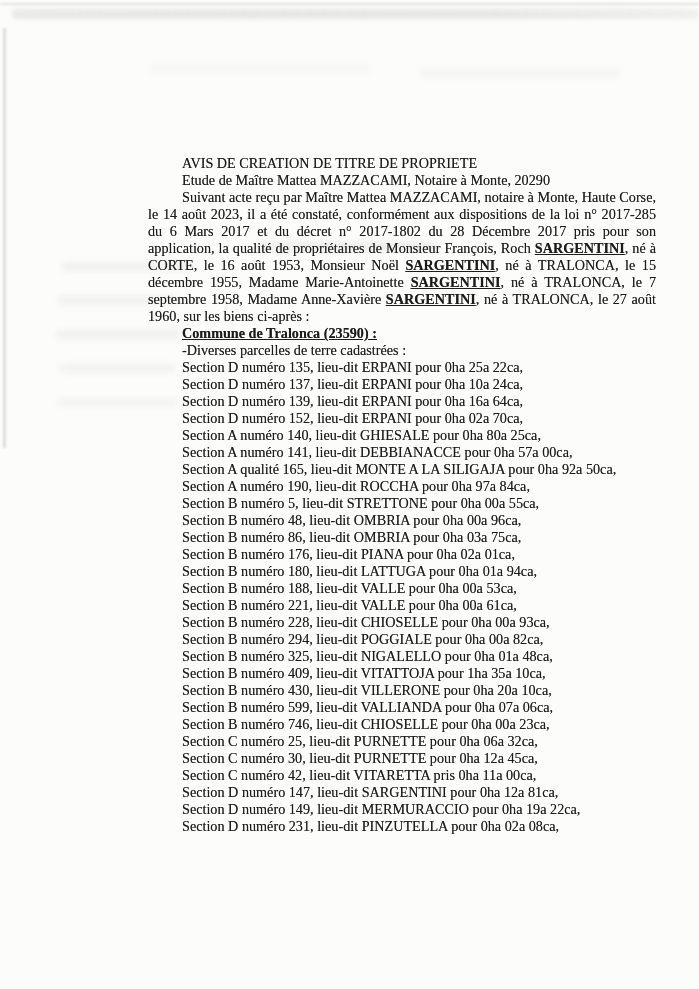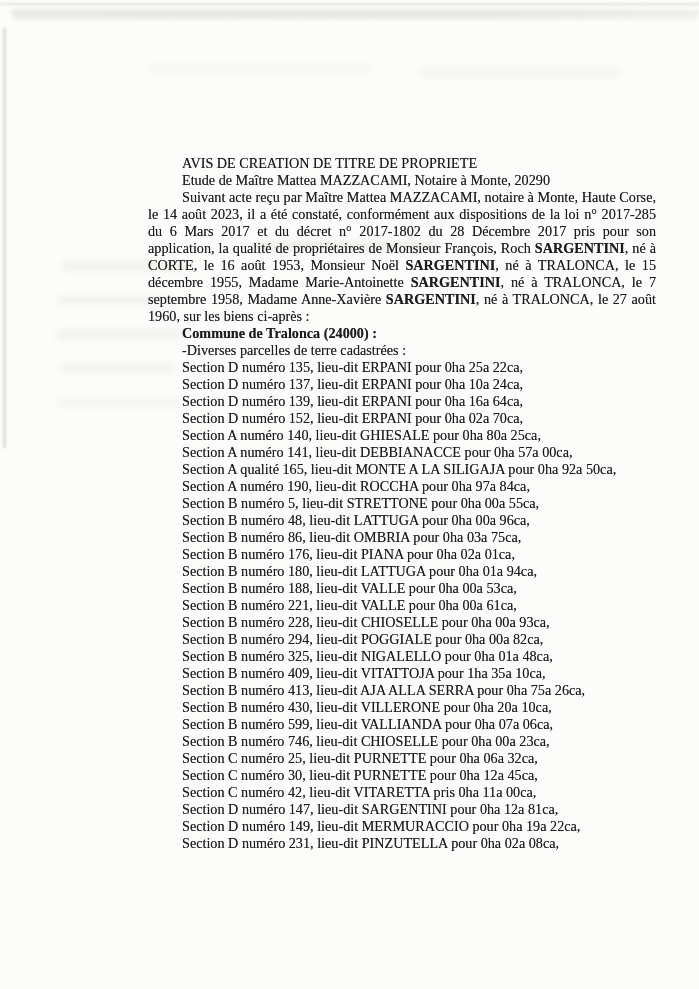--- a/index.html
+++ b/index.html
@@ -52,21 +52,21 @@
   .content {
     position: absolute;
     left: 148px; top: 155px; width: 508px;
     font-size: 14.2px;
     line-height: 17px;
     text-shadow: 0 0 0.4px rgba(10,10,10,0.55);
   }
   .content p { margin: 0; }
   .indent { padding-left: 34px; }
   .intro { text-align: justify; text-indent: 34px; }
-  .b { font-weight: bold; }
+  .b { font-weight: bold; text-decoration: underline; }
 </style>
 </head>
 <body>
 
 <div class="page">
 
   <div class="scan-top-line"></div>
   <div class="scan-top-streak"></div>
   <div class="scan-left-line"></div>
   <div class="smudge s1"></div>
@@ -79,21 +79,21 @@
   <div class="smudge s8"></div>
 
   <div class="content">
 
     <p class="indent">AVIS DE CREATION DE TITRE DE PROPRIETE</p>
 
     <p class="indent">Etude de Maître Mattea MAZZACAMI, Notaire à Monte, 20290</p>
 
     <p class="intro"><span>Suivant acte reçu par Maître Mattea MAZZACAMI, notaire à Monte, Haute Corse, le 14 août 2023, il a été constaté, conformément aux dispositions de la loi n° 2017-285 du 6 Mars 2017 et du décret n° 2017-1802 du 28 Décembre 2017 pris pour son application, la qualité de propriétaires de Monsieur François, Roch </span><span class="b">SARGENTINI</span><span>, né à CORTE, le 16 août 1953, Monsieur Noël </span><span class="b">SARGENTINI</span><span>, né à TRALONCA, le 15 décembre 1955, Madame Marie-Antoinette </span><span class="b">SARGENTINI</span><span>, né à TRALONCA, le 7 septembre 1958, Madame Anne-Xavière </span><span class="b">SARGENTINI</span><span>, né à TRALONCA, le 27 août 1960, sur les biens ci-après :</span></p>
 
-    <p class="indent b">Commune de Tralonca (24000) :</p>
+    <p class="indent b">Commune de Tralonca (23590) :</p>
 
     <p class="indent">-Diverses parcelles de terre cadastrées :</p>
 
     <div>
 
         <p class="indent">Section D numéro 135, lieu-dit ERPANI  pour 0ha 25a 22ca,</p>
 
         <p class="indent">Section D numéro 137, lieu-dit ERPANI  pour 0ha 10a 24ca,</p>
 
         <p class="indent">Section D numéro 139, lieu-dit ERPANI  pour 0ha 16a 64ca,</p>
@@ -103,42 +103,41 @@
         <p class="indent">Section A numéro 140, lieu-dit GHIESALE pour 0ha 80a 25ca,</p>
 
         <p class="indent">Section A numéro 141, lieu-dit DEBBIANACCE pour 0ha 57a 00ca,</p>
 
         <p class="indent">Section A qualité 165, lieu-dit MONTE A LA SILIGAJA pour 0ha 92a 50ca,</p>
 
         <p class="indent">Section A numéro 190, lieu-dit ROCCHA pour 0ha 97a 84ca,</p>
 
         <p class="indent">Section B numéro 5, lieu-dit STRETTONE pour 0ha 00a 55ca,</p>
 
-        <p class="indent">Section B numéro 48, lieu-dit LATTUGA pour 0ha 00a 96ca,</p>
+        <p class="indent">Section B numéro 48, lieu-dit OMBRIA pour 0ha 00a 96ca,</p>
 
         <p class="indent">Section B numéro 86, lieu-dit OMBRIA pour 0ha 03a 75ca,</p>
 
         <p class="indent">Section B numéro 176, lieu-dit PIANA pour 0ha 02a 01ca,</p>
 
         <p class="indent">Section B numéro 180, lieu-dit LATTUGA pour 0ha 01a 94ca,</p>
 
         <p class="indent">Section B numéro 188, lieu-dit VALLE pour 0ha 00a 53ca,</p>
 
         <p class="indent">Section B numéro 221, lieu-dit VALLE pour 0ha 00a 61ca,</p>
 
         <p class="indent">Section B numéro 228, lieu-dit CHIOSELLE pour 0ha 00a 93ca,</p>
 
         <p class="indent">Section B numéro 294, lieu-dit POGGIALE pour 0ha 00a 82ca,</p>
 
         <p class="indent">Section B numéro 325, lieu-dit NIGALELLO pour 0ha 01a 48ca,</p>
 
 
         <p class="indent">Section B numéro 409, lieu-dit VITATTOJA pour 1ha 35a 10ca,</p>
 
-        <p class="indent">Section B numéro 413, lieu-dit AJA ALLA SERRA pour 0ha 75a 26ca,</p>
 
         <p class="indent">Section B numéro 430, lieu-dit VILLERONE pour 0ha 20a 10ca,</p>
 
         <p class="indent">Section B numéro 599, lieu-dit VALLIANDA pour 0ha 07a 06ca,</p>
 
         <p class="indent">Section B numéro 746, lieu-dit CHIOSELLE pour 0ha 00a 23ca,</p>
 
         <p class="indent">Section C numéro 25, lieu-dit PURNETTE pour 0ha 06a 32ca,</p>
 
         <p class="indent">Section C numéro 30, lieu-dit PURNETTE pour 0ha 12a 45ca,</p>

